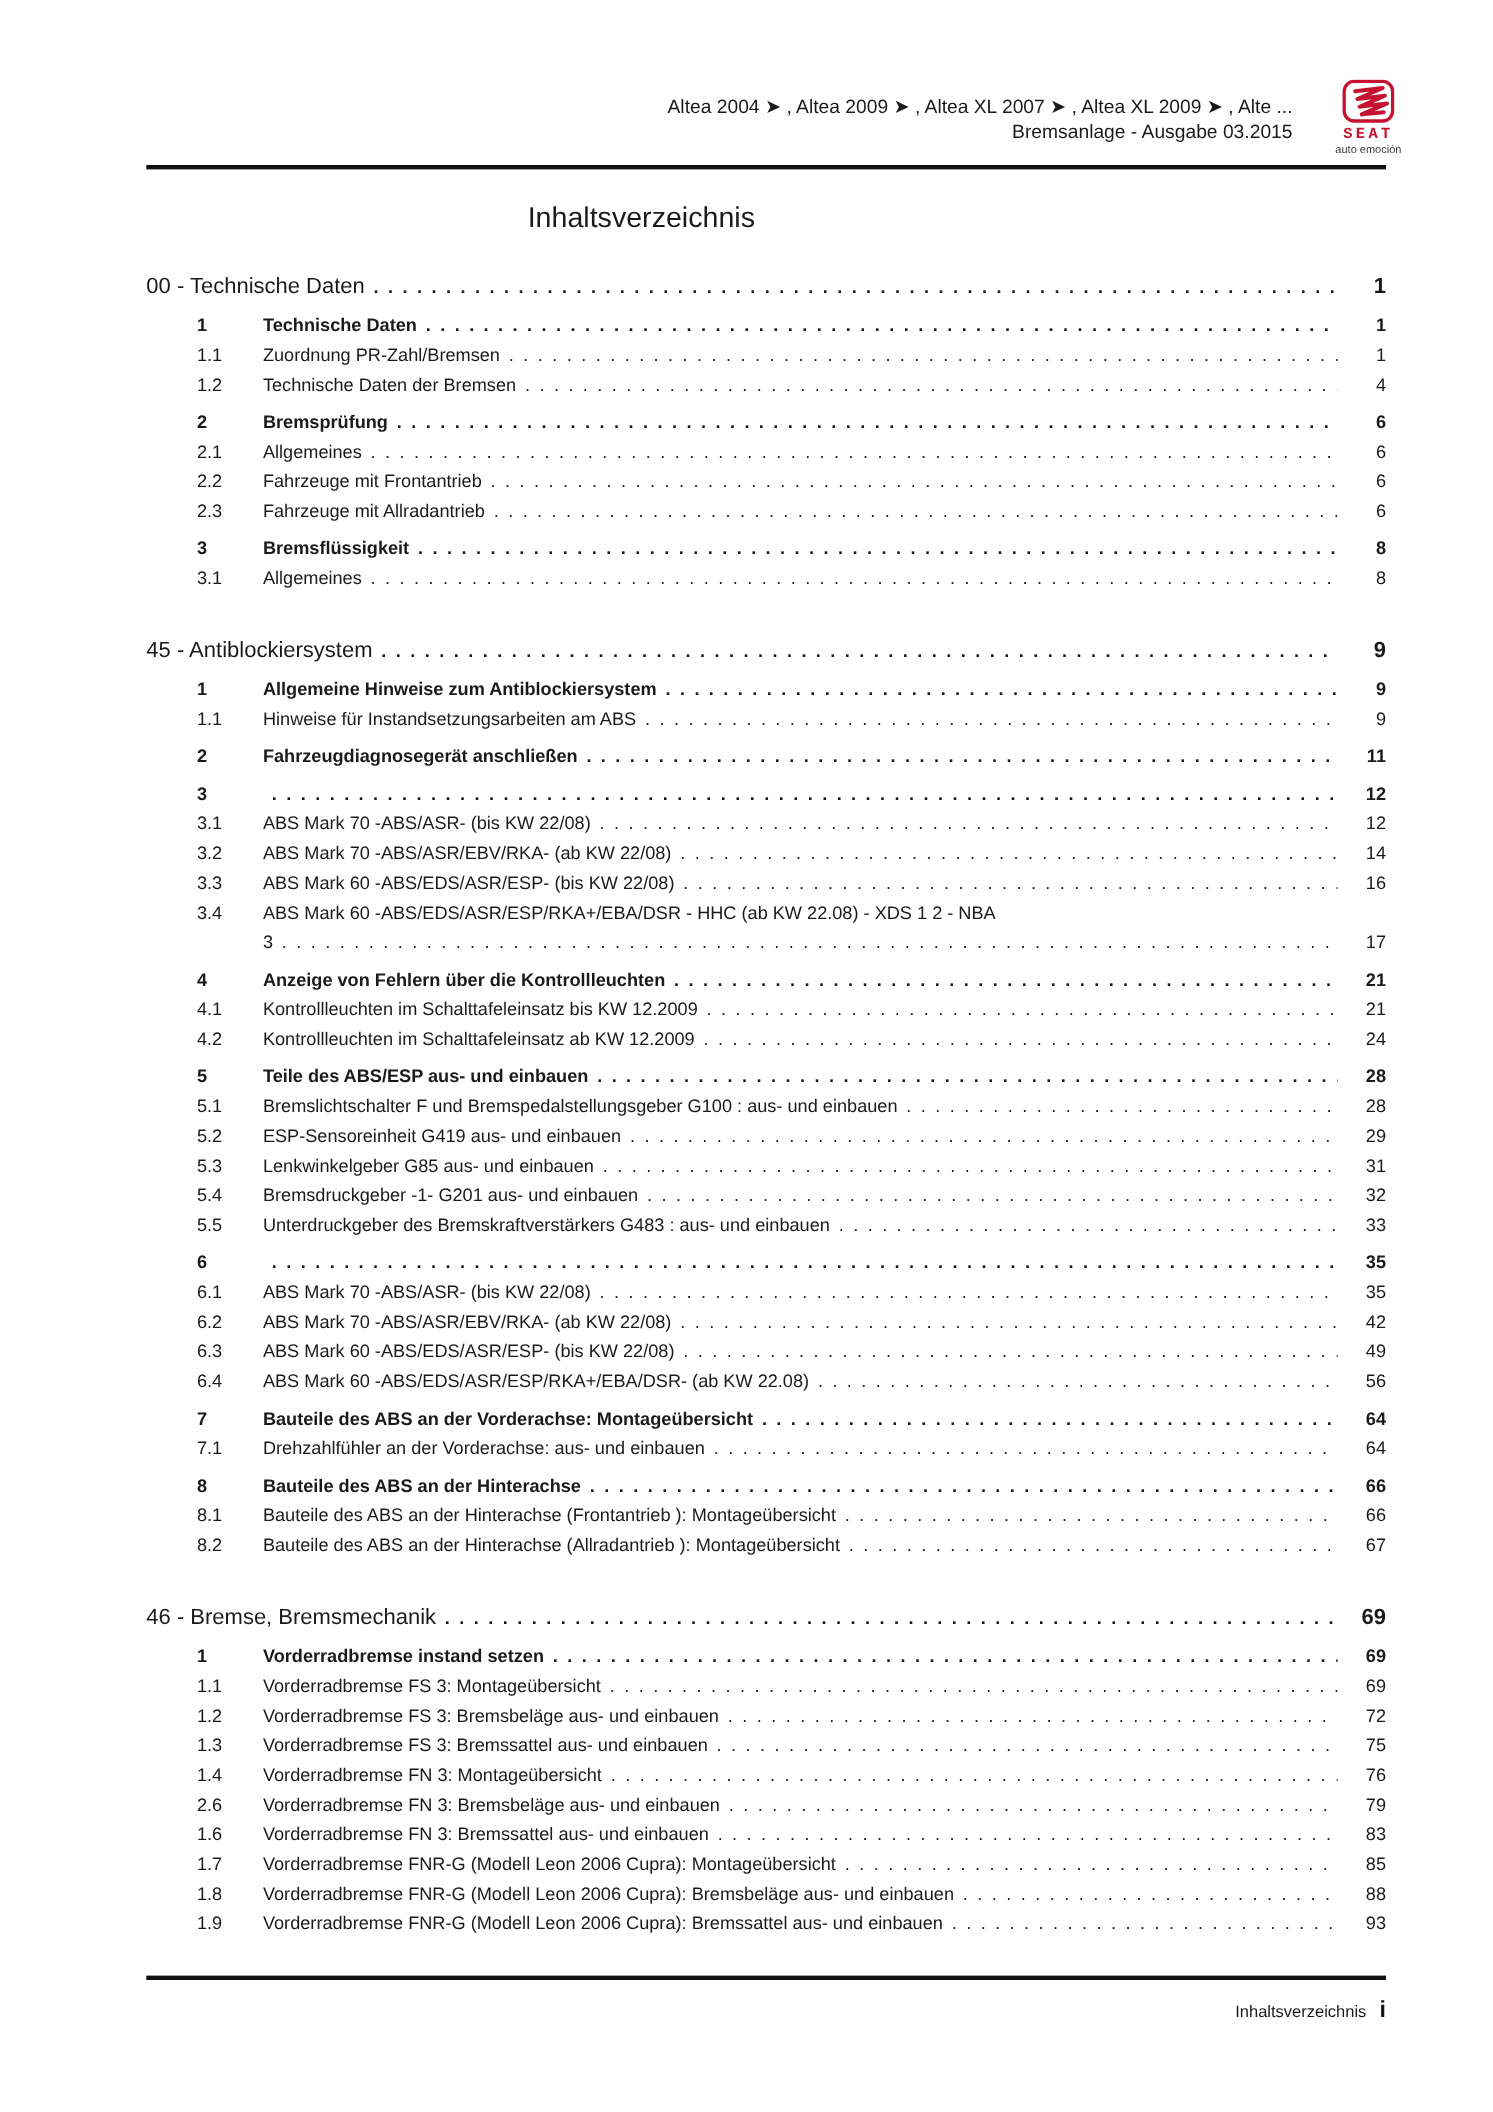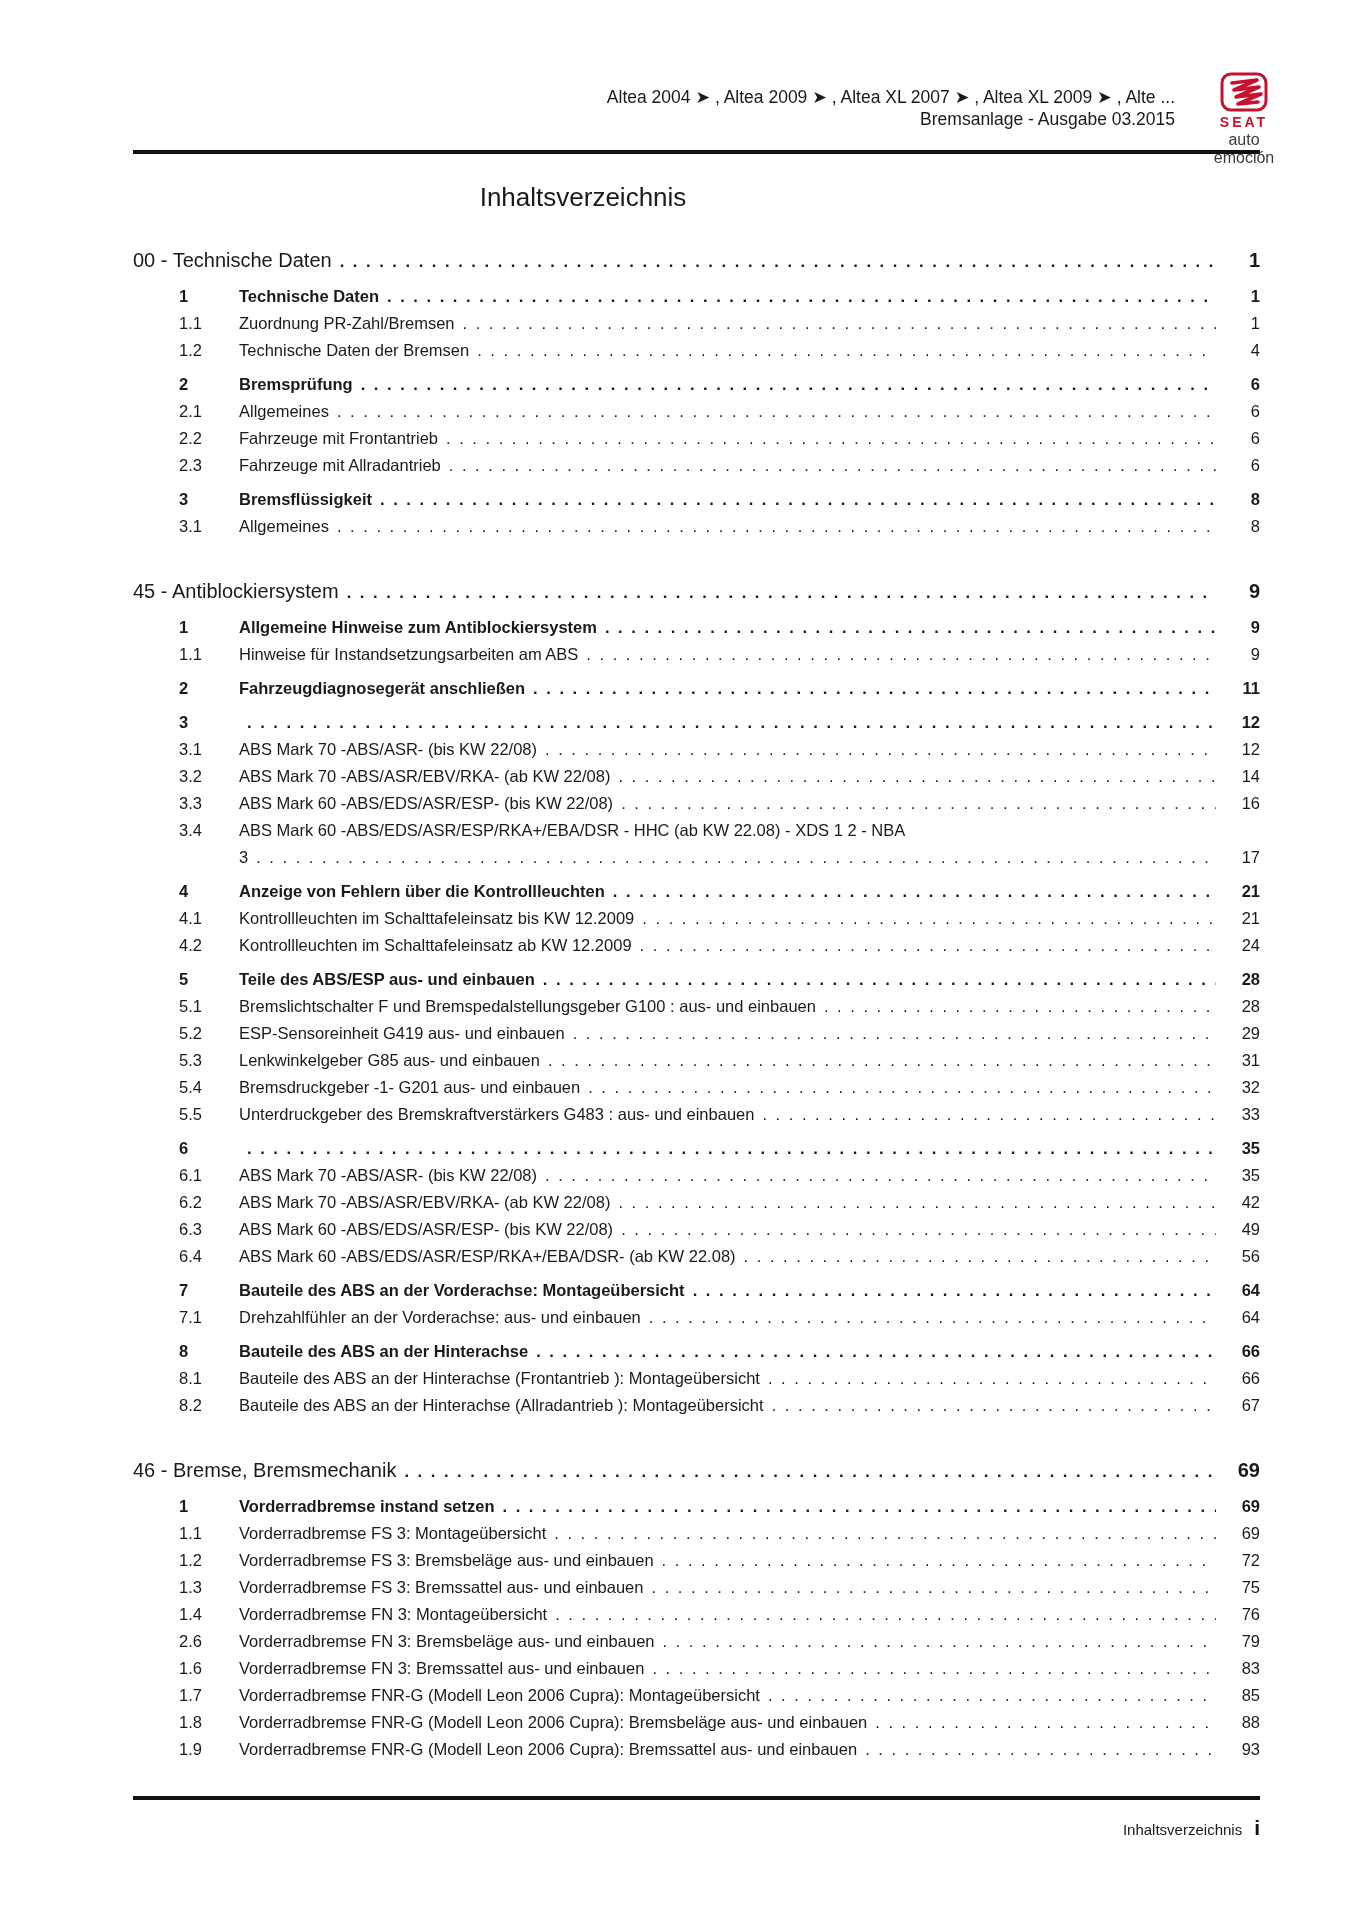--- a/index.html
+++ b/index.html
@@ -17,21 +17,21 @@
   }
   .header-rule {
     position: absolute; left: 133px; top: 150px;
     width: 1127px; height: 4px; background: #111;
   }
   .logo {
     position: absolute; left: 1198px; top: 72px; width: 92px; text-align: center;
   }
   .logo svg { display: block; margin: 0 auto; }
   .logo .brand { font-size: 14px; font-weight: bold; letter-spacing: 3px; color: #c41230; margin-top: 2px; }
-  .logo .tagline { font-size: 16px; color: #3a3a3a; margin-top: 1px; }
+  .logo .tagline { font-size: 10px; color: #3a3a3a; margin-top: 1px; }
 
   
   .content { position: absolute; left: 133px; top: 170px; width: 1127px; }
   h1.title {
     margin: 12px 0 34px 0; width: 900px; text-align: center;
     font-size: 26px; font-weight: normal; color: #1a1a1a;
   }
 
   .row { display: flex; align-items: baseline; line-height: 27px; font-size: 16.5px; color: #1a1a1a; }
   .row .num { width: 60px; padding-left: 46px; flex: 0 0 auto; }
@@ -67,21 +67,21 @@
   <div class="header-text">
     <div>Altea 2004 ➤ , Altea 2009 ➤ , Altea XL 2007 ➤ , Altea XL 2009 ➤ , Alte ...</div>
     <div>Bremsanlage - Ausgabe 03.2015</div>
   </div>
 
   <div class="logo">
     <svg width="48" height="40" viewBox="0 0 48 40">
       <rect x="2" y="2" width="44" height="36" rx="9" ry="9" fill="#ffffff" stroke="#c41230" stroke-width="3"></rect>
       <path d="M12 11 L37 8 L14 18 L39 15 L16 25 L41 22 L18 32 L38 30" fill="none" stroke="#c41230" stroke-width="3.6" stroke-linejoin="round" stroke-linecap="round"></path>
     </svg>
-    <div class="brand" style="color: rgb(196, 18, 48);">SEAT</div>
+    <div class="brand" style="color: rgb(196, 18, 48); font-family: Liberation Mono, monospace;">SEAT</div>
     <div class="tagline">auto emoción</div>
   </div>
 
   <div class="header-rule"></div>
 
   <div class="content">
     <h1 class="title">Inhaltsverzeichnis</h1>
     <div id="toc">
         <div class="toc-block">
           <div class="row chapter">

